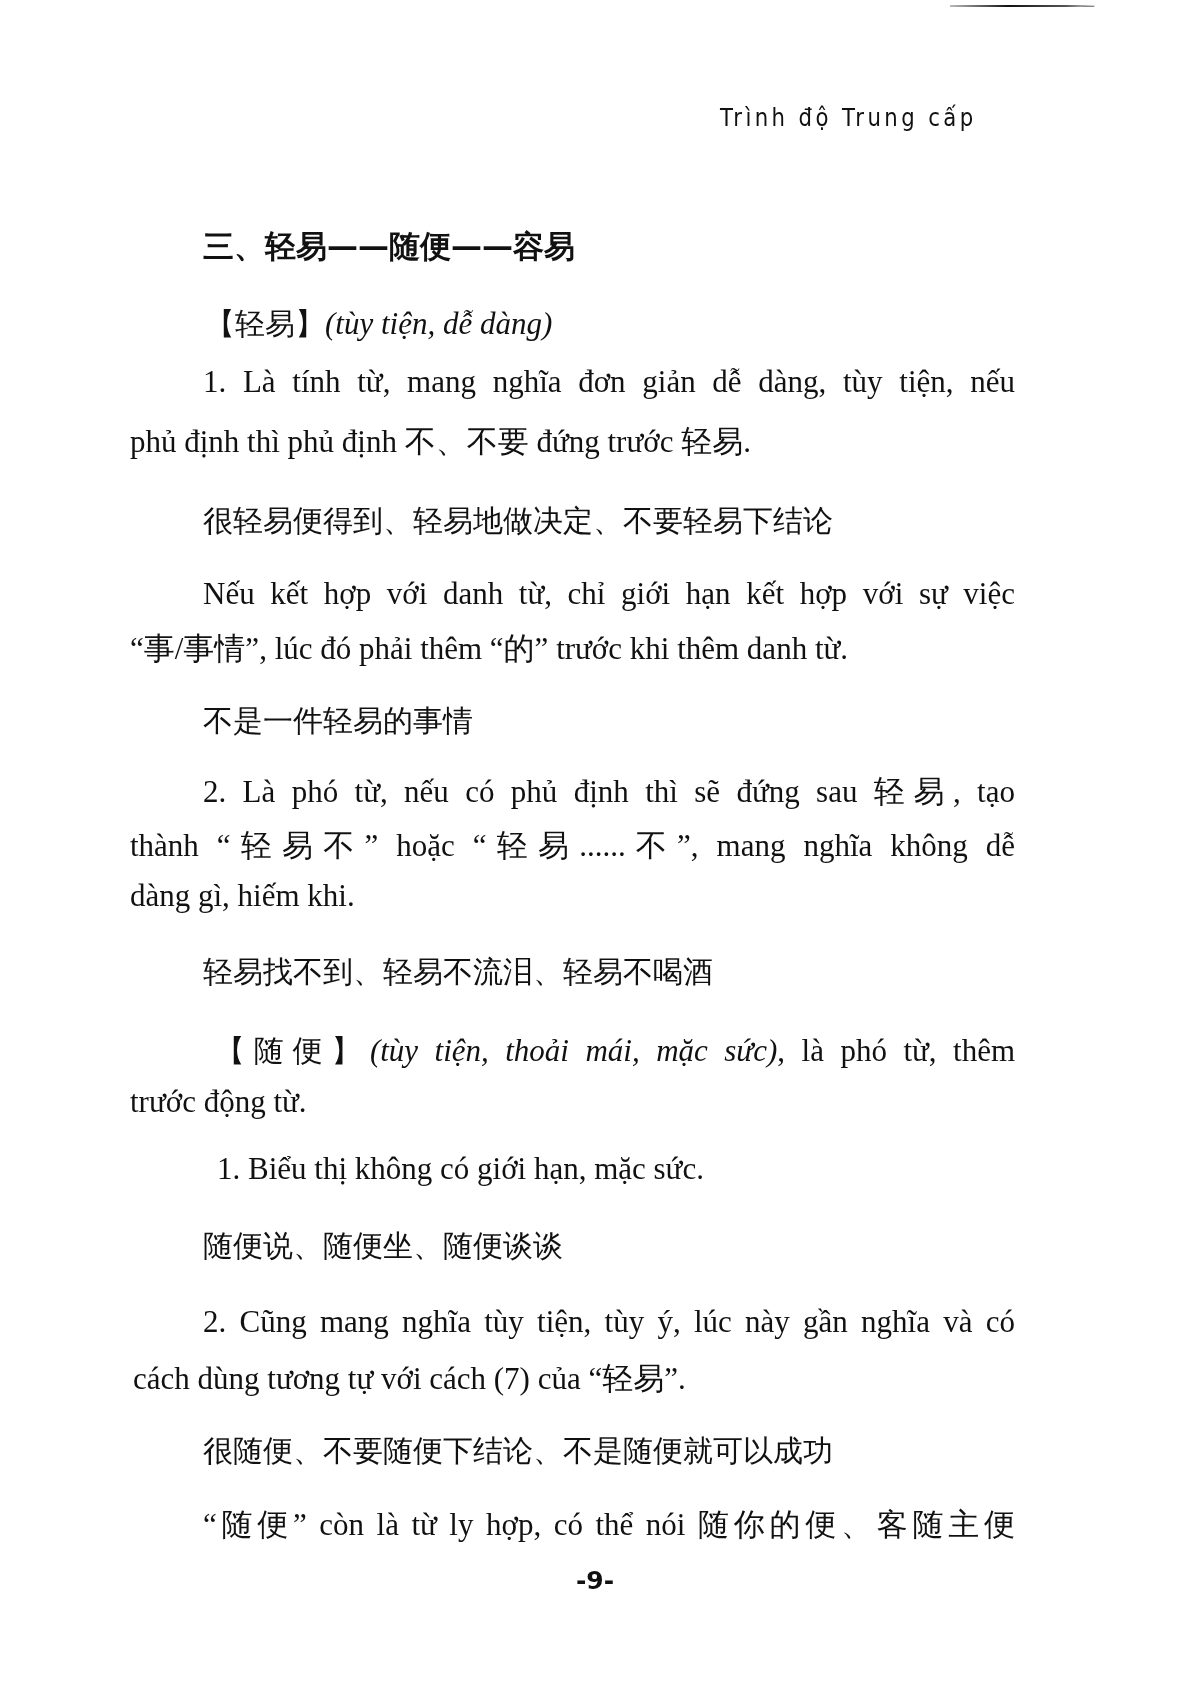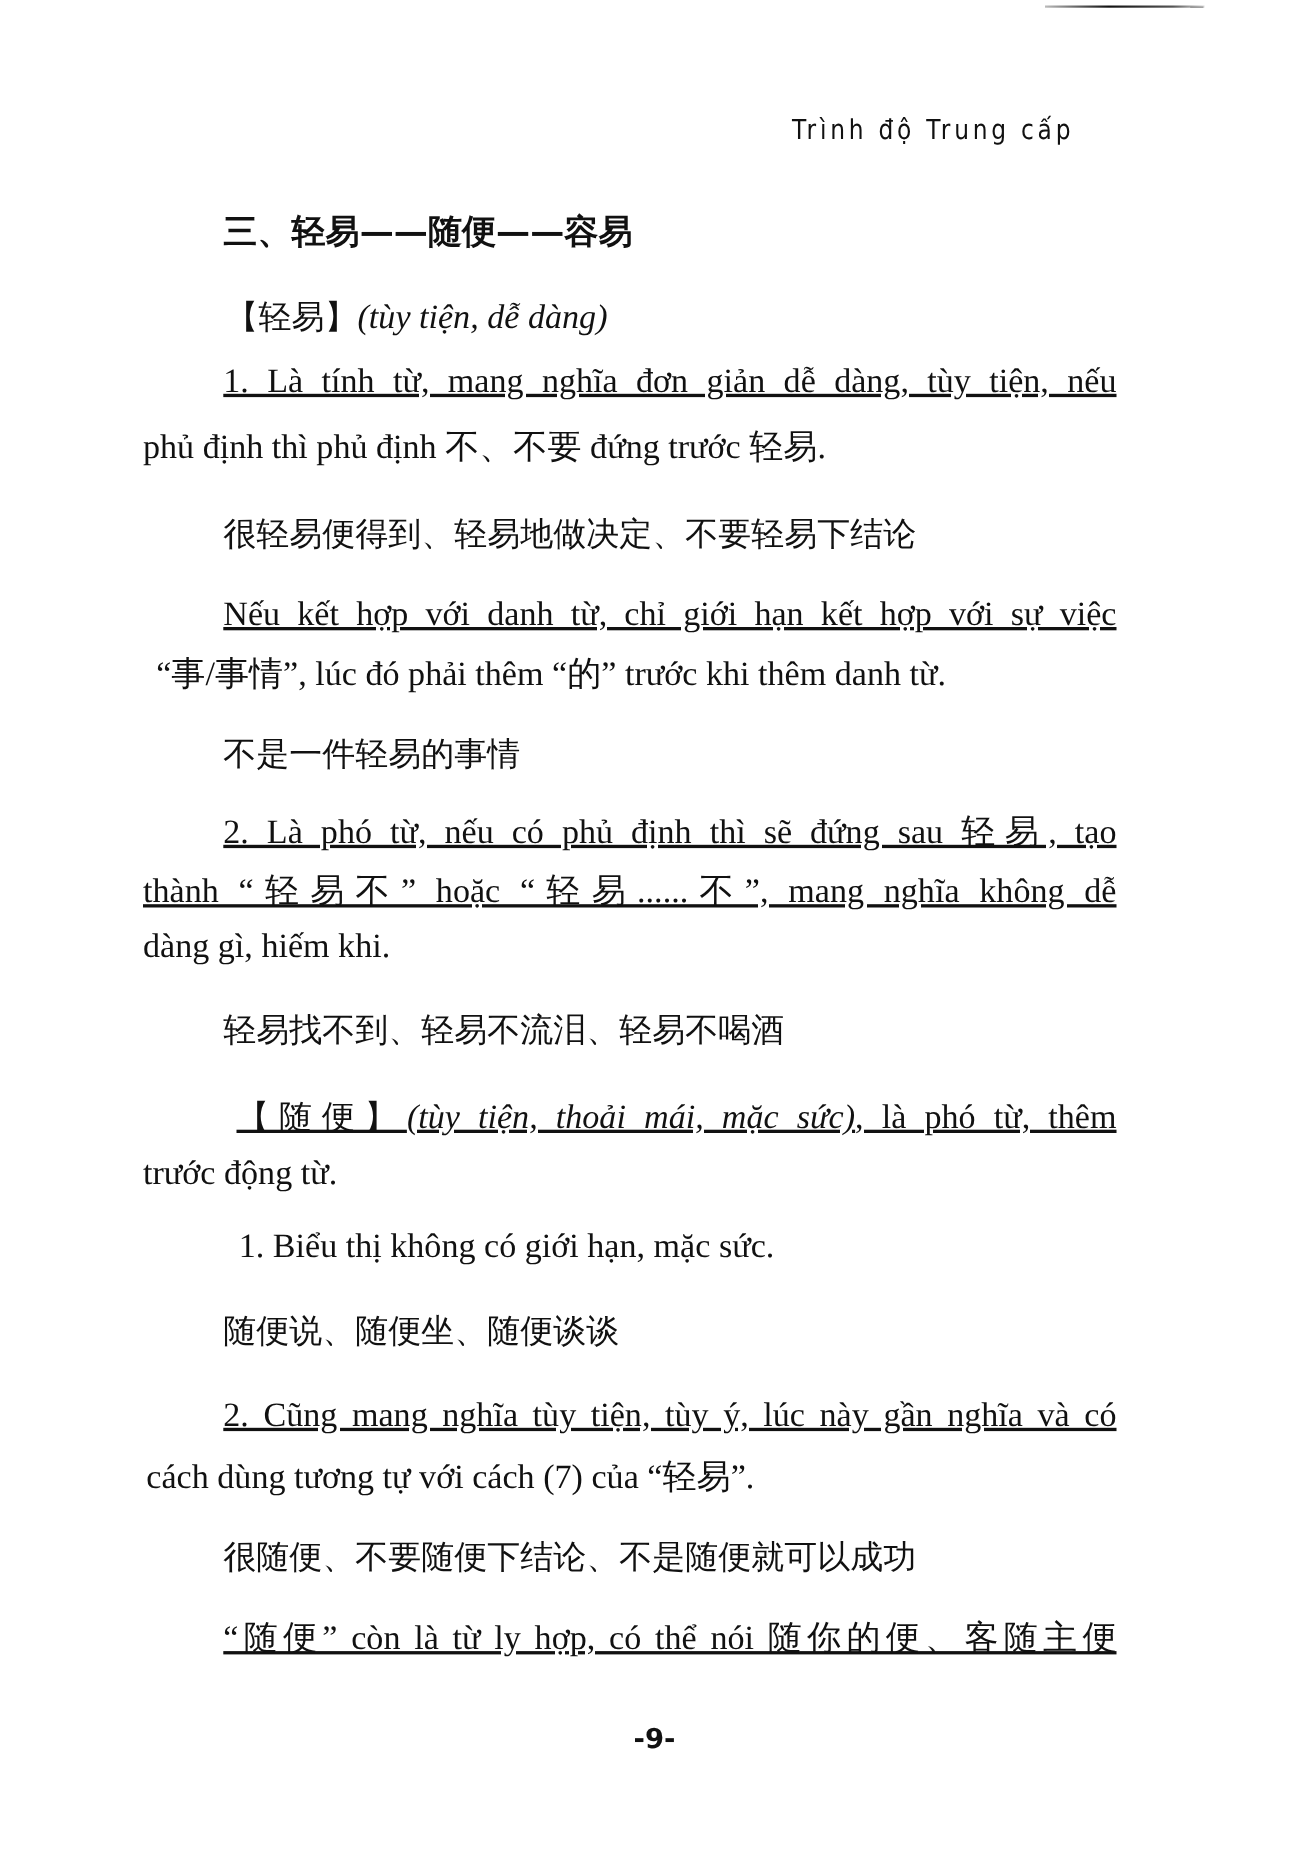--- a/index.html
+++ b/index.html
@@ -1,23 +1,23 @@
 <!DOCTYPE html>
 <html><head>
   <meta charset="utf-8">
   <style>
     html, body { margin: 0; padding: 0; background: #ffffff; }
     body { width: 1190px; height: 1684px; position: relative; overflow: hidden; color: #111; }
     .rule { position: absolute; top: 5px; left: 950px; width: 145px; height: 2px; background: linear-gradient(90deg, #bbb, #111 40%, #555 80%, #ddd); }
     .rule2 { position: absolute; top: 6px; left: 1082px; width: 12px; height: 1px; background: #888; }
     .running-head { position: absolute; top: 103px; left: 720px; font-family: "DejaVu Sans", sans-serif; font-size: 25px; letter-spacing: 4px; color: #111; transform: scaleX(0.85); transform-origin: left; }
-    .line { position: absolute; left: 0; white-space: nowrap; font-family: "Liberation Serif", serif; font-size: 31px; color: #111; }
+    .line { position: absolute; left: 0; white-space: nowrap; font-family: "Liberation Serif", serif; font-size: 31px; color: #111; margin-top: 36px; }
     .cn { font-family: "DejaVu Sans", sans-serif; font-size: 30px; font-weight: 300; text-align: center; }
     .heading { font-family: "DejaVu Serif", serif; font-weight: bold; font-size: 31px; }
-    .justify { width: 885px; text-align: justify; text-align-last: justify; text-decoration: underline; }
+    .justify { width: 885px; text-align: justify; text-align-last: justify; }
     i { font-style: italic; }
     .pagenum { position: absolute; top: 1566px; left: 0; width: 1190px; text-align: center; font-family: "DejaVu Sans", sans-serif; font-weight: bold; font-size: 25px; }
   </style>
 </head>
 <body>
 
 <div class="rule"></div>
 <div class="rule2"></div>
 
 <div class="running-head">Trình độ Trung cấp</div>
@@ -27,21 +27,21 @@
 <div class="line" style="top:268px; left:205px;">
   <span class="cn">【轻易】</span><i>(tùy tiện, dễ dàng)</i>
 </div>
 
 <div class="line justify" style="top:328px; left:203px; width:812px;">1. Là tính từ, mang nghĩa đơn giản dễ dàng, tùy tiện, nếu</div>
 <div class="line" style="top:385px; left:130px;">phủ định thì phủ định 不、不要 đứng trước 轻易.</div>
 
 <div class="line cn" style="top:465px; left:203px;">很轻易便得到、轻易地做决定、不要轻易下结论</div>
 
 <div class="line justify" style="top:540px; left:203px; width:812px;">Nếu kết hợp với danh từ, chỉ giới hạn kết hợp với sự việc</div>
-<div class="line" style="top:592px; left:142px;text-align:right;">“事/事情”, lúc đó phải thêm “的” trước khi thêm danh từ.</div>
+<div class="line" style="top:592px; left:130px;text-align:right;">“事/事情”, lúc đó phải thêm “的” trước khi thêm danh từ.</div>
 
 <div class="line cn" style="top:665px; left:203px;">不是一件轻易的事情</div>
 
 <div class="line justify" style="top:735px; left:203px; width:812px;">2. Là phó từ, nếu có phủ định thì sẽ đứng sau 轻易, tạo</div>
 <div class="line justify" style="top:789px; left:130px; width:885px;">thành “轻易不” hoặc “轻易......不”, mang nghĩa không dễ</div>
 <div class="line" style="top:842px; left:130px;">dàng gì, hiếm khi.</div>
 
 <div class="line cn" style="top:916px; left:203px;">轻易找不到、轻易不流泪、轻易不喝酒</div>
 
 <div class="line justify" style="top:995px; left:215px; width:800px;">

